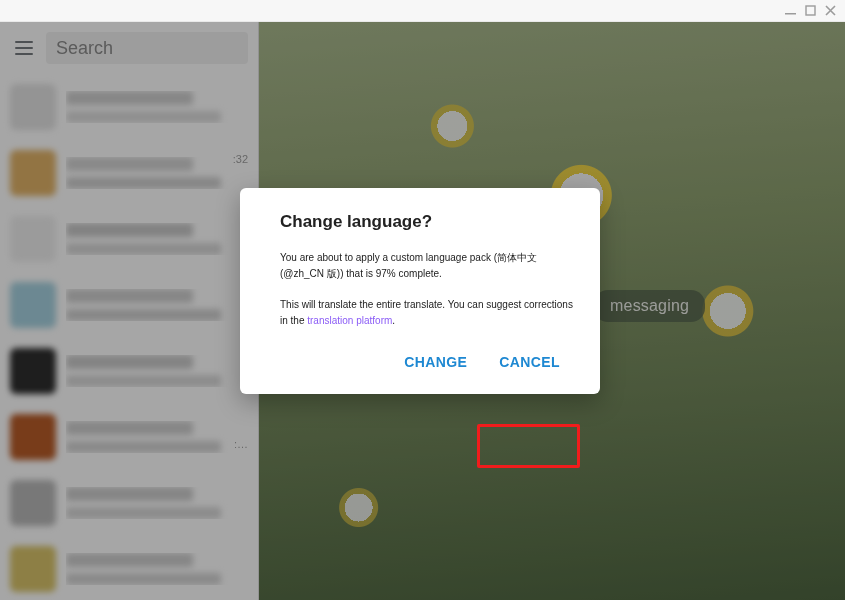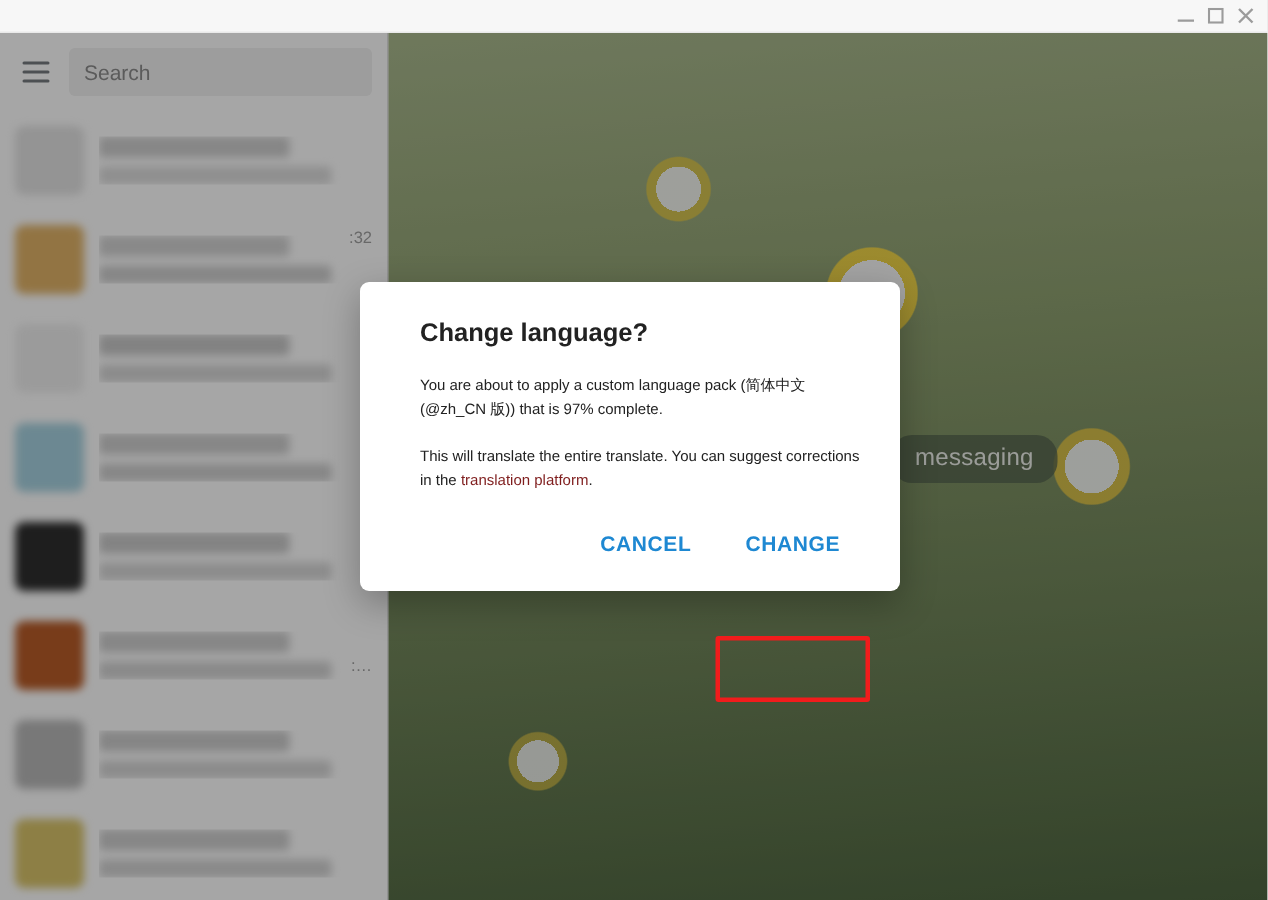--- a/index.html
+++ b/index.html
@@ -77,21 +77,21 @@
     flex: 1;
     margin-left: 8px;
   }
   .search-input {
     width: 100%;
     height: 32px;
     border: none;
     background: #f1f1f1;
     border-radius: 4px;
     padding: 0 10px;
-    font-size: 14px;
+    font-size: 18px;
     color: #701a75;
     box-sizing: border-box;
     outline: none;
   }
   .search-input::placeholder { color: #8c8c8c; }
 
   .chat-list {
     position: relative;
   }
   .chat-item {
@@ -194,21 +194,21 @@
     margin: 0 0 18px 0;
     color: #222;
   }
   .dialog-body p {
     font-size: 10px;
     line-height: 1.55;
     margin: 0 0 16px 0;
     color: #222;
   }
   .dialog-body a.link {
-    color: #7f1d1d;
+    color: #8b5cf6;
     text-decoration: none;
   }
   .dialog-actions {
     display: flex;
     justify-content: flex-end;
     margin-top: 8px;
   }
   .dlg-btn {
     font-size: 14px;
     font-weight: 600;
@@ -336,19 +336,19 @@
     <h2 class="dialog-title">Change language?</h2>
     <div class="dialog-body">
       <p>
         <span>You are about to apply a custom language pack (</span><span>简体中文 (@zh_CN 版)</span><span>) that is 97% complete.</span>
       </p>
       <p>
         <span>This will translate the entire translate. You can suggest corrections in the </span><a href="#" class="link">translation platform</a><span>.</span>
       </p>
     </div>
     <div class="dialog-actions">
+      <button class="dlg-btn primary" id="change-btn">CHANGE</button>
       <button class="dlg-btn">CANCEL</button>
-      <button class="dlg-btn primary" id="change-btn">CHANGE</button>
     </div>
     <div class="highlight-box" id="highlight-box" style="left: 236.922px; top: 236.125px; width: 97.0781px; height: 38px;"></div>
   </div>
 
 </div>
 
 </body></html>

